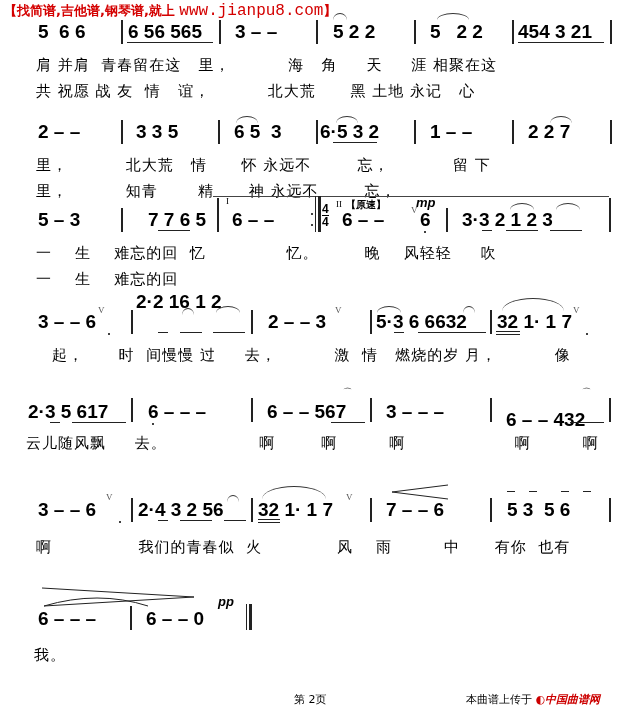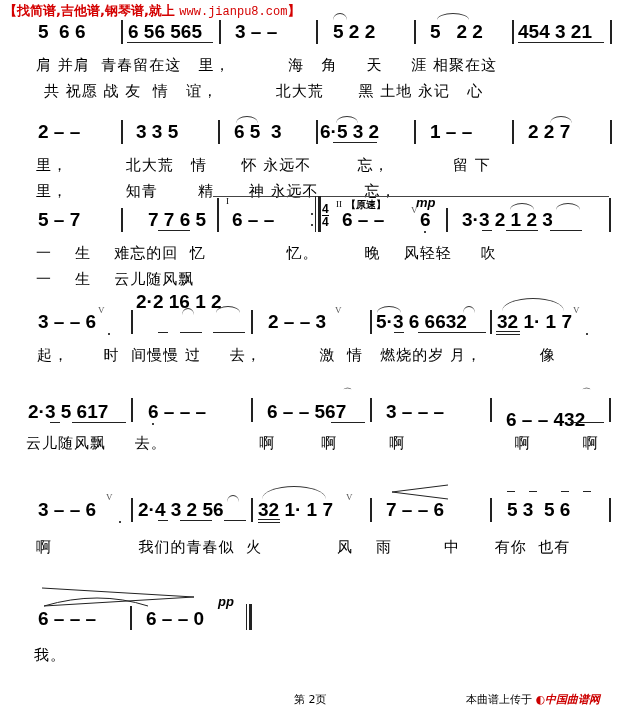--- a/index.html
+++ b/index.html
@@ -1,19 +1,19 @@
 <!DOCTYPE html>
 <html><head>
 <meta charset="utf-8">
 <style>
   html, body { margin:0; padding:0; background:#fff; }
   body { width:640px; height:719px; position:relative; overflow:hidden;
          font-family:"DejaVu Sans", "Liberation Sans", sans-serif; color:#000; }
   .banner { position:absolute; left:4px; top:2px; font-size:13px; color:#d40000; font-weight:bold; white-space:nowrap; }
-  .banner .url { font-family:"Liberation Mono", monospace; font-weight:normal; font-size:12px; }
+  .banner .url { font-family:"Liberation Mono", monospace; font-weight:normal; font-size:16px; }
   .note { position:absolute; font-family:"Liberation Sans", sans-serif; font-weight:bold; font-size:19px; white-space:pre; line-height:20px; }
   .bar { position:absolute; width:1.5px; background:#222; }
   .lyr { position:absolute; font-family:"DejaVu Sans", sans-serif; font-size:15px; white-space:pre; letter-spacing:1px; line-height:18px; }
   .ul { position:absolute; height:1.3px; background:#222; }
   .slur { position:absolute; border-top:1.3px solid #333; border-radius:50% 50% 0 0 / 100% 100% 0 0; height:6px; }
   .dot { position:absolute; width:2px; height:2px; background:#000; border-radius:50%; }
   .small { position:absolute; font-size:9px; font-family:"Liberation Serif", serif; }
   .mark { position:absolute; font-size:13px; font-family:Liberation Sans, sans-serif; font-style:italic; font-weight:bold; }
   .footer-page { position:absolute; left:294px; top:692px; font-size:11px; }
   .footer-src { position:absolute; left:466px; top:692px; font-size:11px; white-space:nowrap; }
@@ -38,21 +38,21 @@
   <div class="slur" style="left:333px;top:13px;width:14px;"></div>
   <div class="note" style="left:333px;top:22px;">5 2 2</div>
   <div class="bar" style="left:414px;top:20px;height:24px;"></div>
   <div class="slur" style="left:437px;top:13px;width:32px;"></div>
   <div class="note" style="left:430px;top:22px;">5   2 2</div>
   <div class="bar" style="left:512px;top:20px;height:24px;"></div>
   <div class="note" style="left:518px;top:22px;">454 3 21</div>
   <div class="ul" style="left:518px;top:42px;width:86px;"></div>
   <div class="bar" style="left:610px;top:20px;height:24px;"></div>
   <div class="lyr" style="left:36px;top:56px;">肩 并肩  青春留在这   里，          海   角     天     涯 相聚在这</div>
-  <div class="lyr" style="left:44px;top:82px;">共 祝愿 战 友  情   谊，          北大荒      黑 土地 永记   心</div>
+  <div class="lyr" style="left:36px;top:82px;">共 祝愿 战 友  情   谊，          北大荒      黑 土地 永记   心</div>
 </div>
 
 <div>
   <div class="note" style="left:38px;top:122px;">2 – –</div>
   <div class="bar" style="left:121px;top:120px;height:24px;"></div>
   <div class="note" style="left:136px;top:122px;">3 3 5</div>
   <div class="bar" style="left:218px;top:120px;height:24px;"></div>
   <div class="slur" style="left:236px;top:116px;width:22px;"></div>
   <div class="note" style="left:234px;top:122px;">6 5  3</div>
   <div class="bar" style="left:316px;top:120px;height:24px;"></div>
@@ -64,21 +64,21 @@
   <div class="bar" style="left:512px;top:120px;height:24px;"></div>
   <div class="slur" style="left:550px;top:116px;width:22px;"></div>
   <div class="note" style="left:528px;top:122px;">2 2 7</div>
   <div class="bar" style="left:610px;top:120px;height:24px;"></div>
   <div class="lyr" style="left:36px;top:156px;">里，          北大荒   情      怀 永远不        忘，           留 下</div>
   <div class="lyr" style="left:36px;top:182px;">里，          知青       精      神 永远不        忘，</div>
   <div class="hline" style="left:213px;top:196px;width:396px;"></div>
 </div>
 
 <div>
-  <div class="note" style="left:38px;top:210px;">5 – 7</div>
+  <div class="note" style="left:38px;top:210px;">5 – 3</div>
   <div class="bar" style="left:121px;top:208px;height:24px;"></div>
   <div class="note" style="left:148px;top:210px;">7 7 6 5</div>
   <div class="ul" style="left:158px;top:230px;width:32px;"></div>
   <div class="bar" style="left:217px;top:198px;height:34px;"></div>
   <div class="small" style="left:226px;top:196px;">I</div>
   <div class="note" style="left:232px;top:210px;">6 – –</div>
   <div class="dot" style="left:311px;top:213px;"></div>
   <div class="dot" style="left:311px;top:224px;"></div>
   <div class="bar" style="left:315px;top:196px;height:36px;width:1.2px;"></div>
   <div class="bar" style="left:318px;top:196px;height:36px;width:2.5px;"></div>
@@ -95,21 +95,21 @@
   <div class="dot" style="left:424px;top:231px;"></div>
   <div class="bar" style="left:446px;top:208px;height:24px;"></div>
   <div class="slur" style="left:510px;top:203px;width:24px;"></div>
   <div class="slur" style="left:556px;top:203px;width:24px;"></div>
   <div class="note" style="left:462px;top:210px;">3·3 2 1 2 3</div>
   <div class="ul" style="left:482px;top:230px;width:10px;"></div>
   <div class="ul" style="left:506px;top:230px;width:32px;"></div>
   <div class="ul" style="left:550px;top:230px;width:32px;"></div>
   <div class="bar" style="left:609px;top:198px;height:34px;"></div>
   <div class="lyr" style="left:36px;top:244px;">一    生    难忘的回  忆              忆。        晚    风轻轻     吹</div>
-  <div class="lyr" style="left:36px;top:270px;">一    生    云儿随风飘</div>
+  <div class="lyr" style="left:36px;top:270px;">一    生    难忘的回</div>
 </div>
 
 <div>
   <div class="note" style="left:38px;top:312px;">3 – – 6</div>
   <div class="small" style="left:98px;top:305px;color:#555;">V</div>
   <div class="dot" style="left:108px;top:333px;"></div>
   <div class="bar" style="left:131px;top:310px;height:24px;"></div>
   <div class="slur" style="left:182px;top:308px;width:12px;"></div>
   <div class="slur" style="left:216px;top:306px;width:24px;"></div>
   <div class="note" style="left:136px;top:292px;">2·2 16 1 2</div>
@@ -125,21 +125,21 @@
   <div class="note" style="left:376px;top:312px;">5·3 6 6632</div>
   <div class="ul" style="left:394px;top:332px;width:10px;"></div>
   <div class="ul" style="left:418px;top:332px;width:68px;"></div>
   <div class="bar" style="left:490px;top:310px;height:24px;"></div>
   <div class="slur" style="left:502px;top:298px;width:62px;height:12px;"></div>
   <div class="note" style="left:497px;top:312px;">32 1· 1 7</div>
   <div class="ul" style="left:496px;top:331px;width:24px;"></div>
   <div class="ul" style="left:496px;top:334px;width:24px;"></div>
   <div class="small" style="left:573px;top:305px;color:#555;">V</div>
   <div class="dot" style="left:586px;top:333px;"></div>
-  <div class="lyr" style="left:37px;top:346px;">起，      时  间慢慢 过     去，          激  情   燃烧的岁 月，          像</div>
+  <div class="lyr" style="left:52px;top:346px;">起，      时  间慢慢 过     去，          激  情   燃烧的岁 月，          像</div>
 </div>
 
 <div>
   <div class="note" style="left:28px;top:402px;">2·3 5 617</div>
   <div class="ul" style="left:50px;top:422px;width:10px;"></div>
   <div class="ul" style="left:72px;top:422px;width:54px;"></div>
   <div class="bar" style="left:131px;top:398px;height:24px;"></div>
   <div class="note" style="left:148px;top:402px;">6 – – –</div>
   <div class="dot" style="left:152px;top:423px;"></div>
   <div class="bar" style="left:251px;top:398px;height:24px;"></div>

